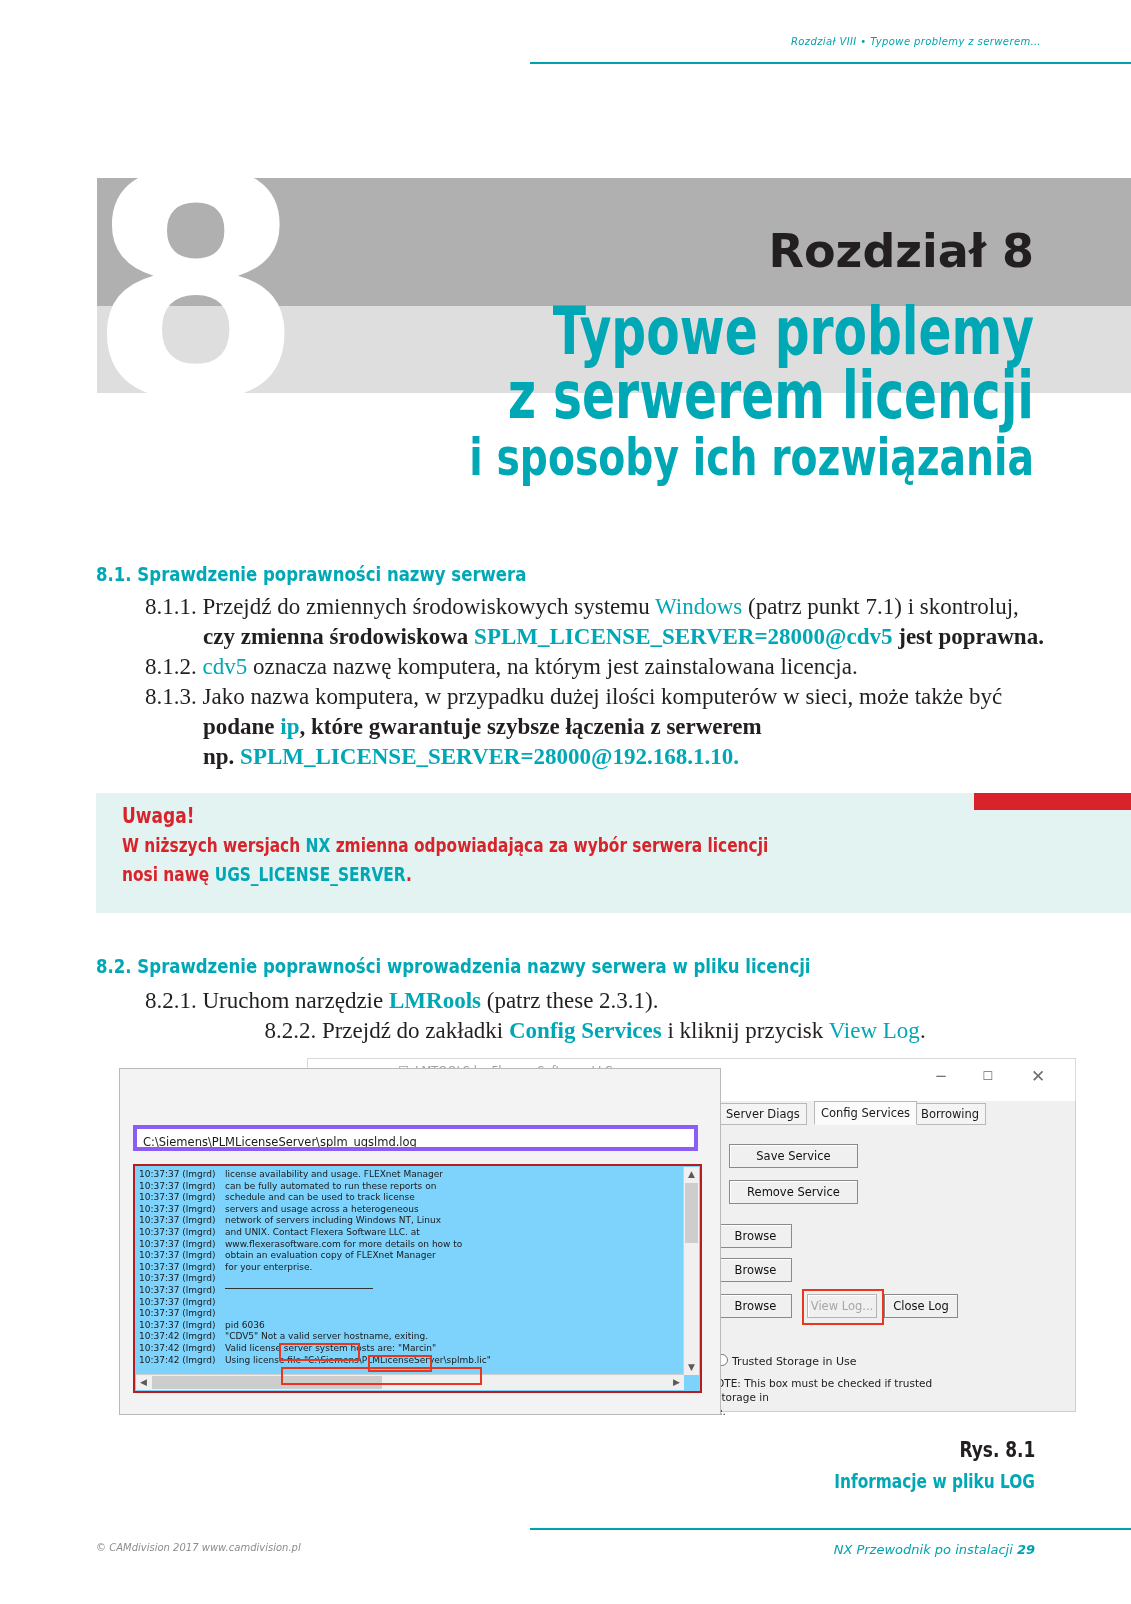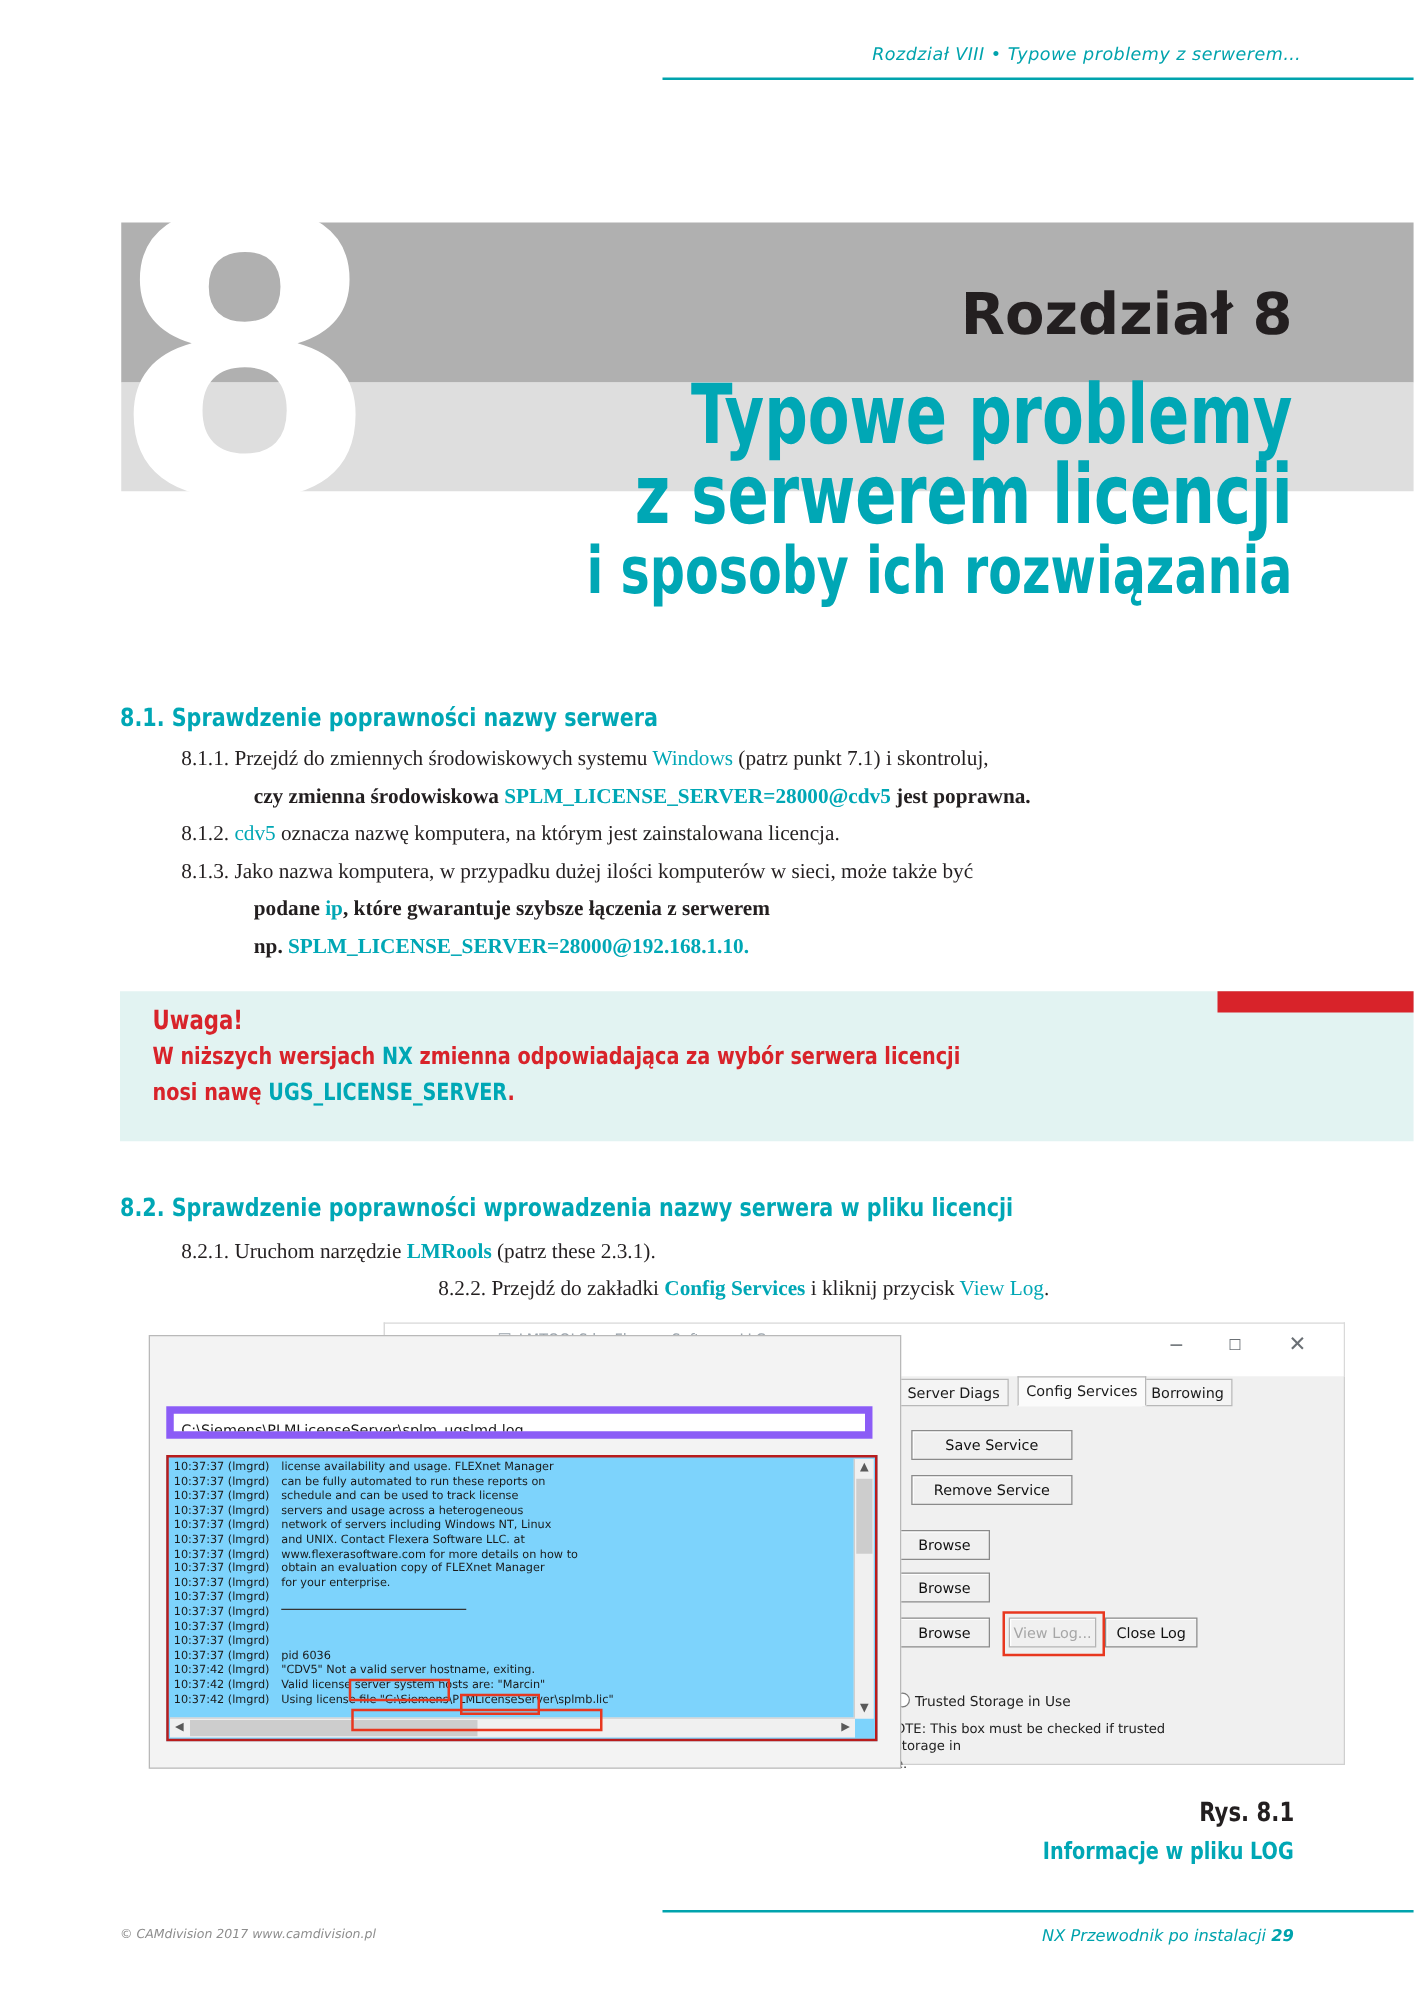--- a/index.html
+++ b/index.html
@@ -21,21 +21,21 @@
     left: 0; top: 0;
     width: 1131px;
     height: 70px;
   }
   .header-text {
     position: absolute;
     right: 90px;
     top: 36px;
     font-family: "DejaVu Sans", sans-serif;
     font-style: italic;
-    font-size: 14px;
+    font-size: 10px;
     letter-spacing: 0.4px;
     color: #00a3ad;
     white-space: nowrap;
   }
   .header-rule {
     position: absolute;
     left: 530px;
     top: 62px;
     width: 601px;
     height: 2px;
@@ -131,21 +131,21 @@
     transform-origin: left center;
   }
   #sec81 { top: 562px; }
   #sec82 { top: 954px; }
 
   .para {
     position: absolute;
     left: 145px;
     width: 900px;
     font-family: "Liberation Serif", serif;
-    font-size: 17px;
+    font-size: 23px;
     line-height: 30px;
     color: #231f20;
   }
   .para .ind { display: block; text-indent: 0; padding-left: 58px; font-weight: bold; }
   .para .lead { display: block; text-indent: -58px; padding-left: 58px; }
   .tq { color: #00a7b5; }
   .tq-b { color: #00a7b5; font-weight: bold; }
 
   #p811 { top: 592px; }
   #p812 { top: 652px; }
@@ -307,21 +307,21 @@
     left: 0; top: 10px;
     width: 600px; height: 345px;
     background: #f3f3f3;
     border: 1px solid #b9b9b9;
   }
   .log-path {
     position: absolute;
     left: 13px; top: 56px;
     width: 565px; height: 26px;
     background: #ffffff;
-    border: 6px solid #8b5cf6;
+    border: 4px solid #8b5cf6;
     font-size: 11.5px;
     color: #1a1a1a;
     line-height: 26px;
     padding-left: 6px;
     box-sizing: border-box;
     white-space: nowrap;
     overflow: hidden;
   }
   .log-area {
     position: absolute;

